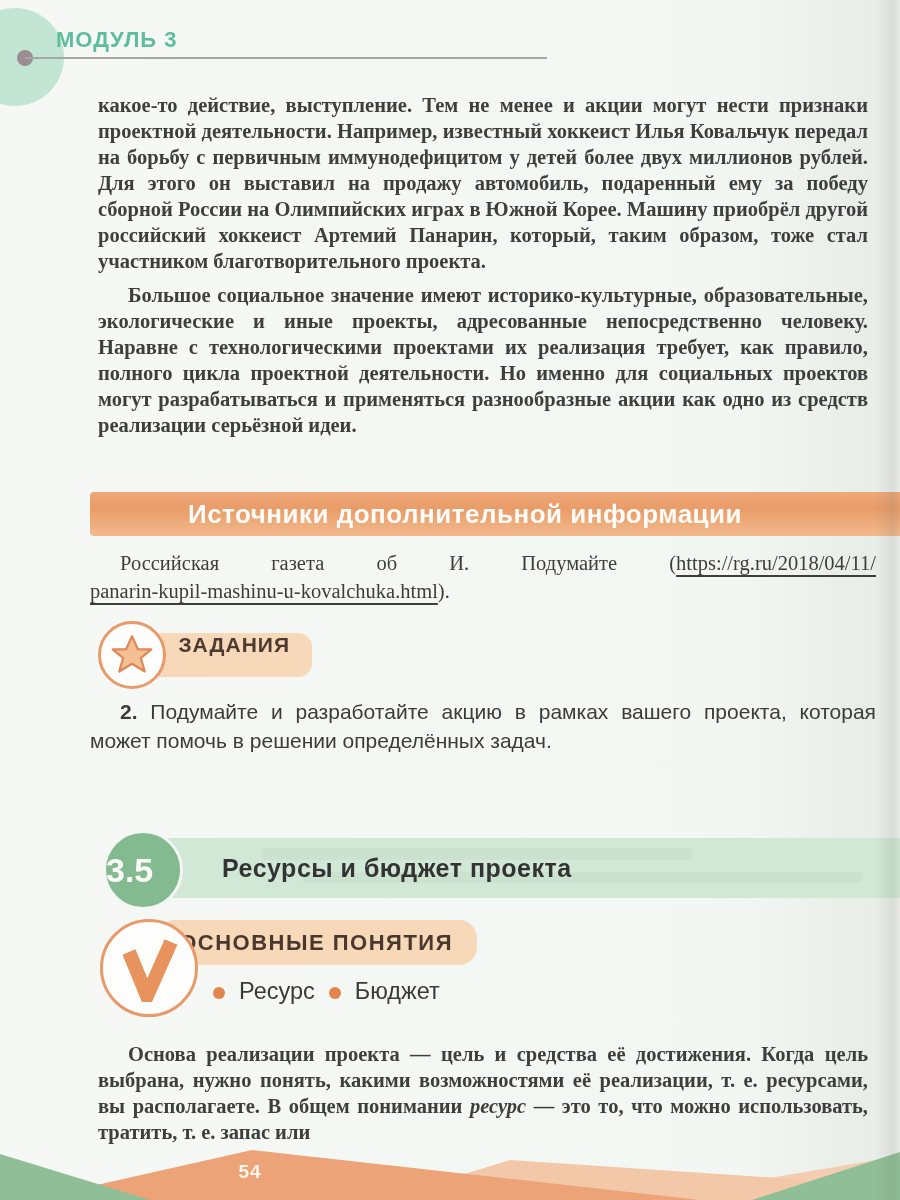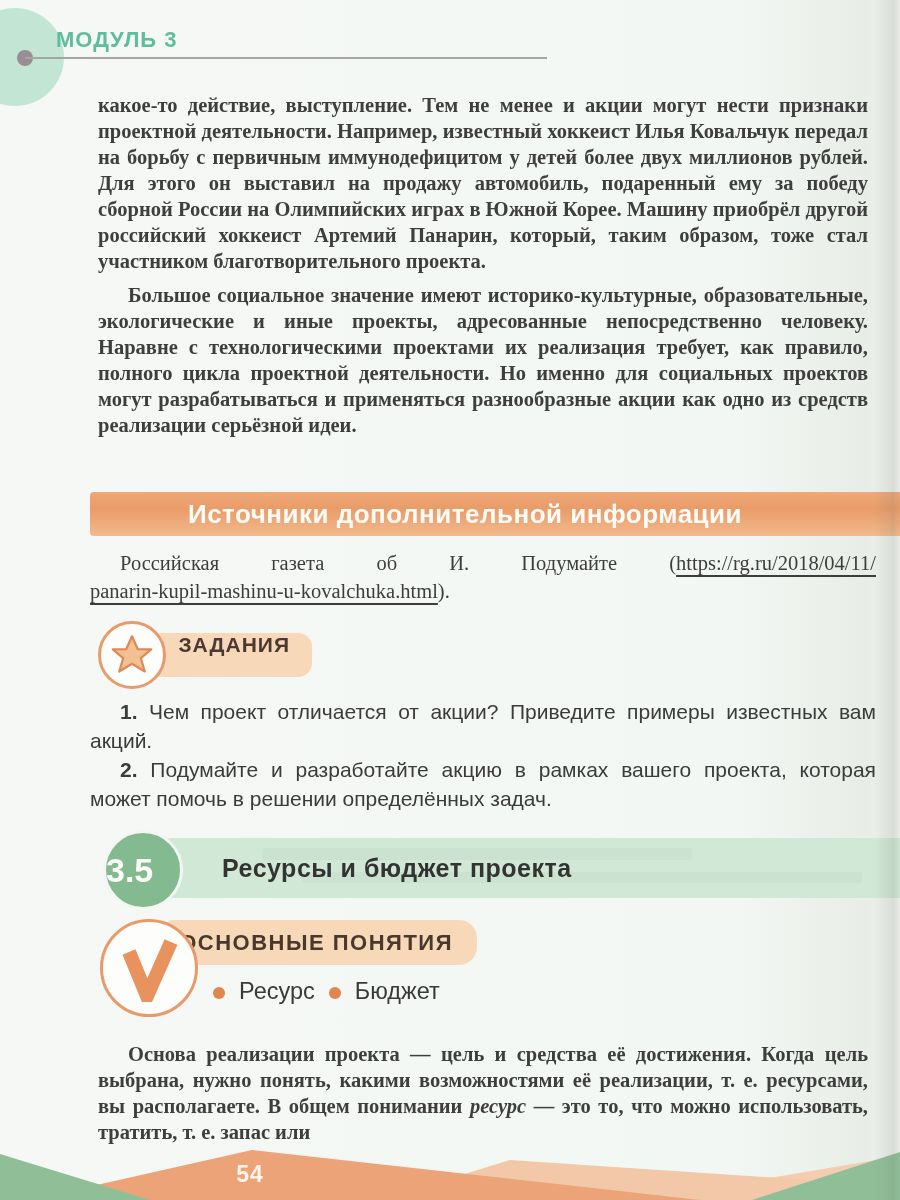--- a/index.html
+++ b/index.html
@@ -84,21 +84,21 @@
   .concepts-bullets { position:absolute; left:213px; top:978px;
     display:flex; align-items:center; gap:14px;
     font-family:"Liberation Sans","DejaVu Sans",sans-serif;
     font-size:23.5px; color:#3a3a3a; }
   .dot { width:12px; height:12px; border-radius:50%; background:#e0864e; margin-top:3px; }
 
   
   .footer-art { position:absolute; left:0; bottom:0; width:900px; height:62px; }
   .page-num { position:absolute; left:226px; top:1161px; width:48px; text-align:center;
     font-family:"Liberation Sans","DejaVu Sans",sans-serif;
-    font-size:23px; font-weight:bold; color:#fdf5ec; letter-spacing:1px; }
+    font-size:19px; font-weight:bold; color:#fdf5ec; letter-spacing:1px; }
 </style>
 </head>
 <body>
 
 <div class="page">
 
   <div class="module-circle"></div>
   <div class="module-dot"></div>
   <div class="module-line"></div>
   <div class="module-title">МОДУЛЬ 3</div>
@@ -120,21 +120,20 @@
   <div class="tasks-tab">
     <span>ЗАДАНИЯ</span>
   </div>
   <div class="badge-circle" id="tasks-circle">
     <svg width="44" height="44" viewBox="0 0 40 40">
       <polygon points="20,3 25.2,14.6 37.5,14.9 28,22.8 31.6,35 20,28 8.4,35 12,22.8 2.5,14.9 14.8,14.6" fill="#f3c094" stroke="#de8757" stroke-width="2" stroke-linejoin="round"></polygon>
     </svg>
   </div>
 
   <div class="tasks-block">
-    <p><b class="tnum">1.</b> <span>Чем проект отличается от акции? Приведите примеры известных вам акций.</span></p>
     <p><b class="tnum">2.</b> <span>Подумайте и разработайте акцию в рамках вашего проекта, которая может помочь в решении определённых задач.</span></p>
   </div>
 
   <div class="section-banner">
     <div class="bleed-mark" style="left:120px; top:10px; width:430px; height:12px;"></div>
     <div class="bleed-mark" style="left:160px; top:34px; width:560px; height:11px;"></div>
   </div>
   <div class="section-circle">
     <span>3.5</span>
   </div>

